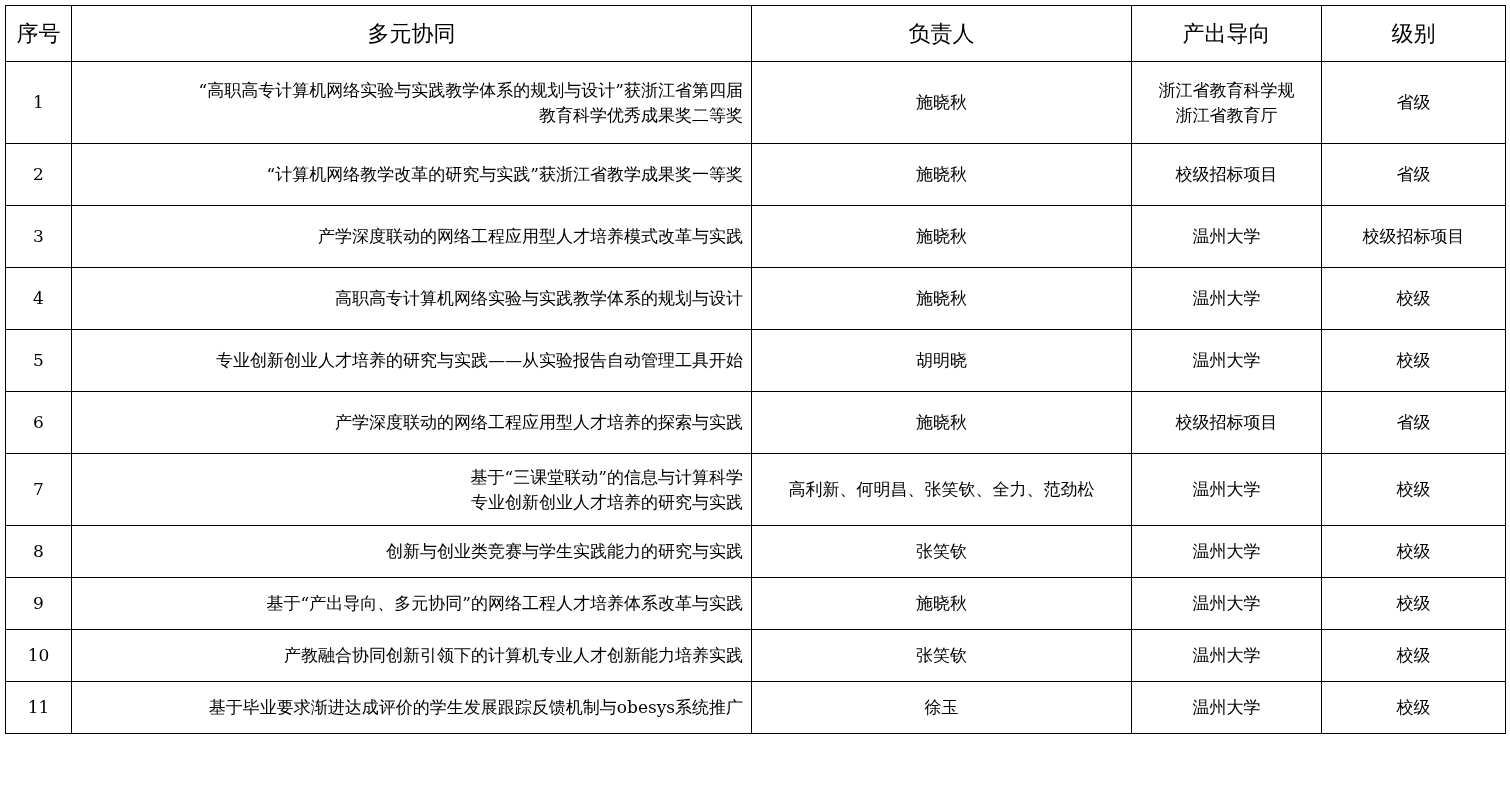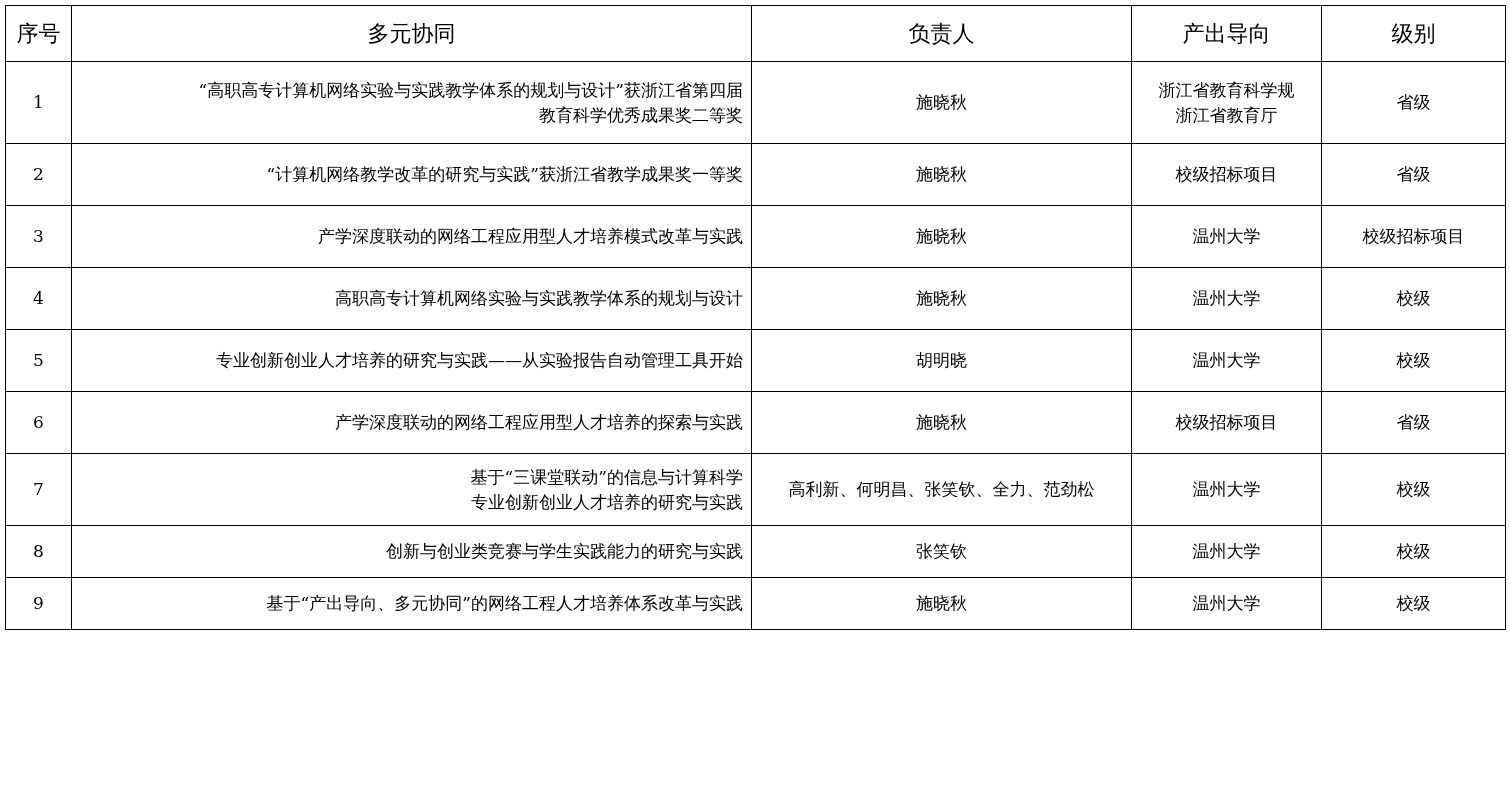--- a/index.html
+++ b/index.html
@@ -149,15 +149,29 @@
         <td class="c-org-cell">温州大学</td>
         <td class="c-level-cell">校级</td>
       </tr>
       <tr class="r-short">
         <td class="c-no-cell">9</td>
         <td class="c-name-cell">基于“产出导向、多元协同”的网络工程人才培养体系改革与实践</td>
         <td class="c-lead-cell">施晓秋</td>
         <td class="c-org-cell">温州大学</td>
         <td class="c-level-cell">校级</td>
       </tr>
+      <tr class="r-short">
+        <td class="c-no-cell">10</td>
+        <td class="c-name-cell">产教融合协同创新引领下的计算机专业人才创新能力培养实践</td>
+        <td class="c-lead-cell">张笑钦</td>
+        <td class="c-org-cell">温州大学</td>
+        <td class="c-level-cell">校级</td>
+      </tr>
+      <tr class="r-short">
+        <td class="c-no-cell">11</td>
+        <td class="c-name-cell">基于毕业要求渐进达成评价的学生发展跟踪反馈机制与obesys系统推广</td>
+        <td class="c-lead-cell">徐玉</td>
+        <td class="c-org-cell">温州大学</td>
+        <td class="c-level-cell">校级</td>
+      </tr>
     </tbody>
   </table>
 </div>
 
 </body></html>

